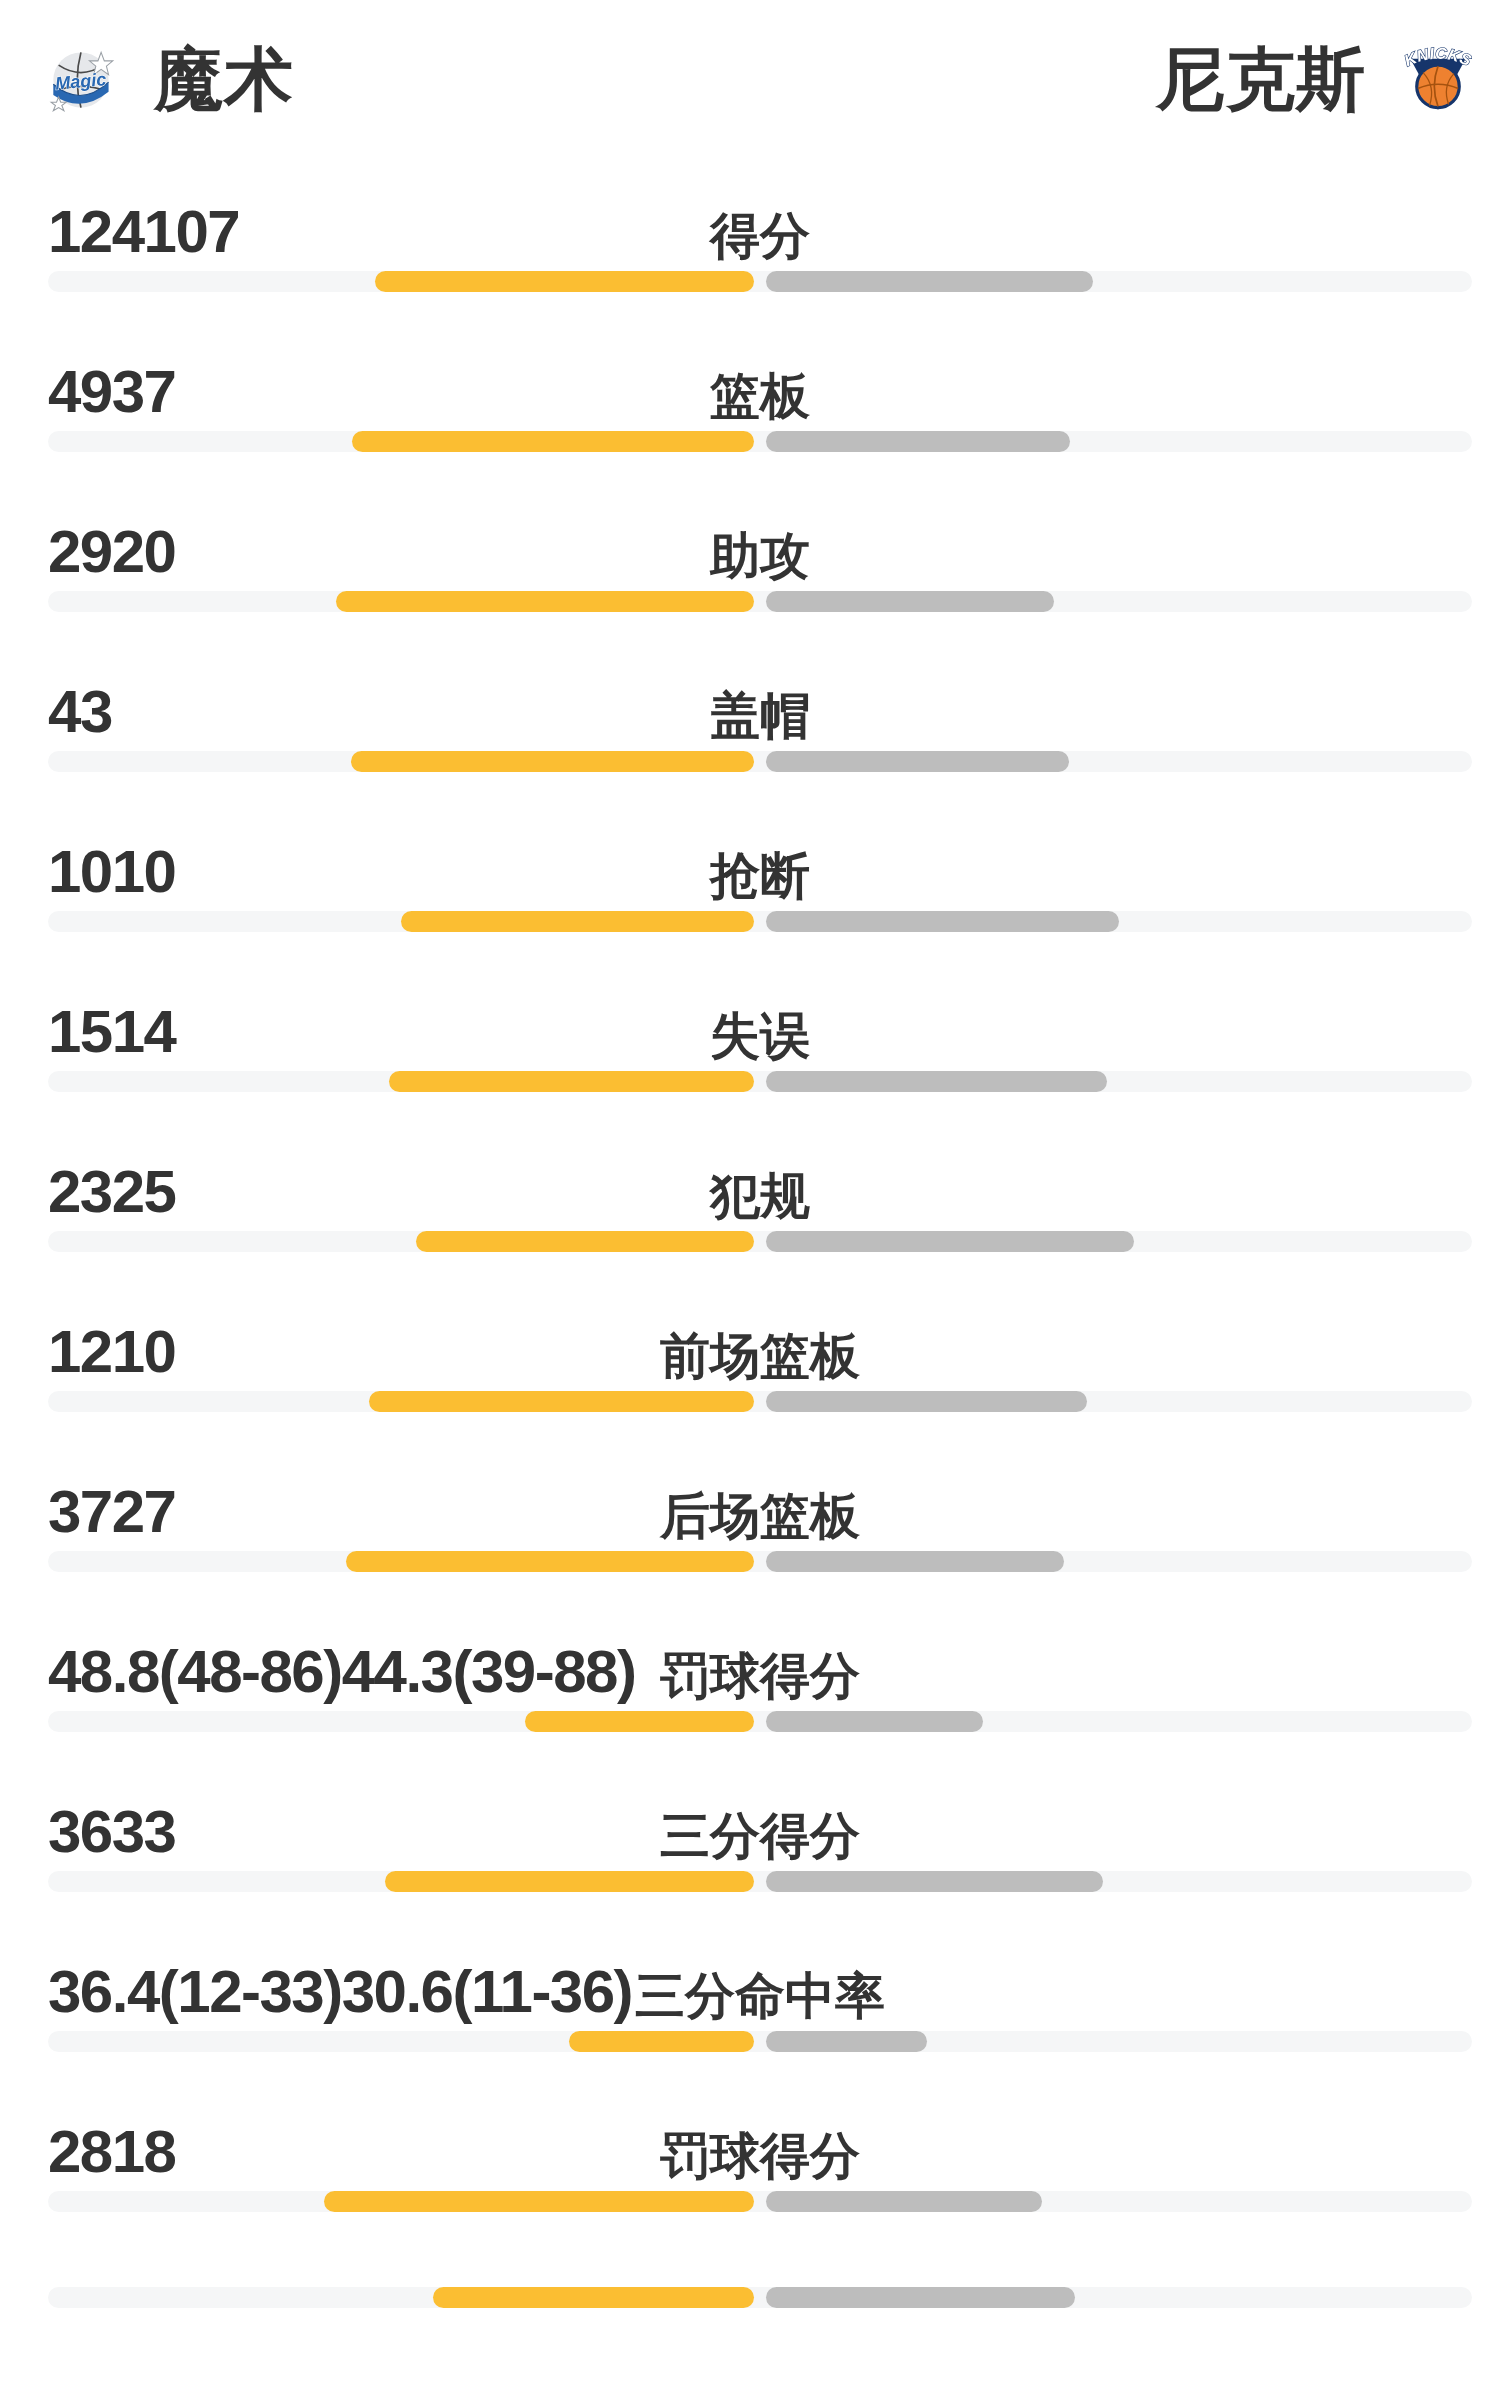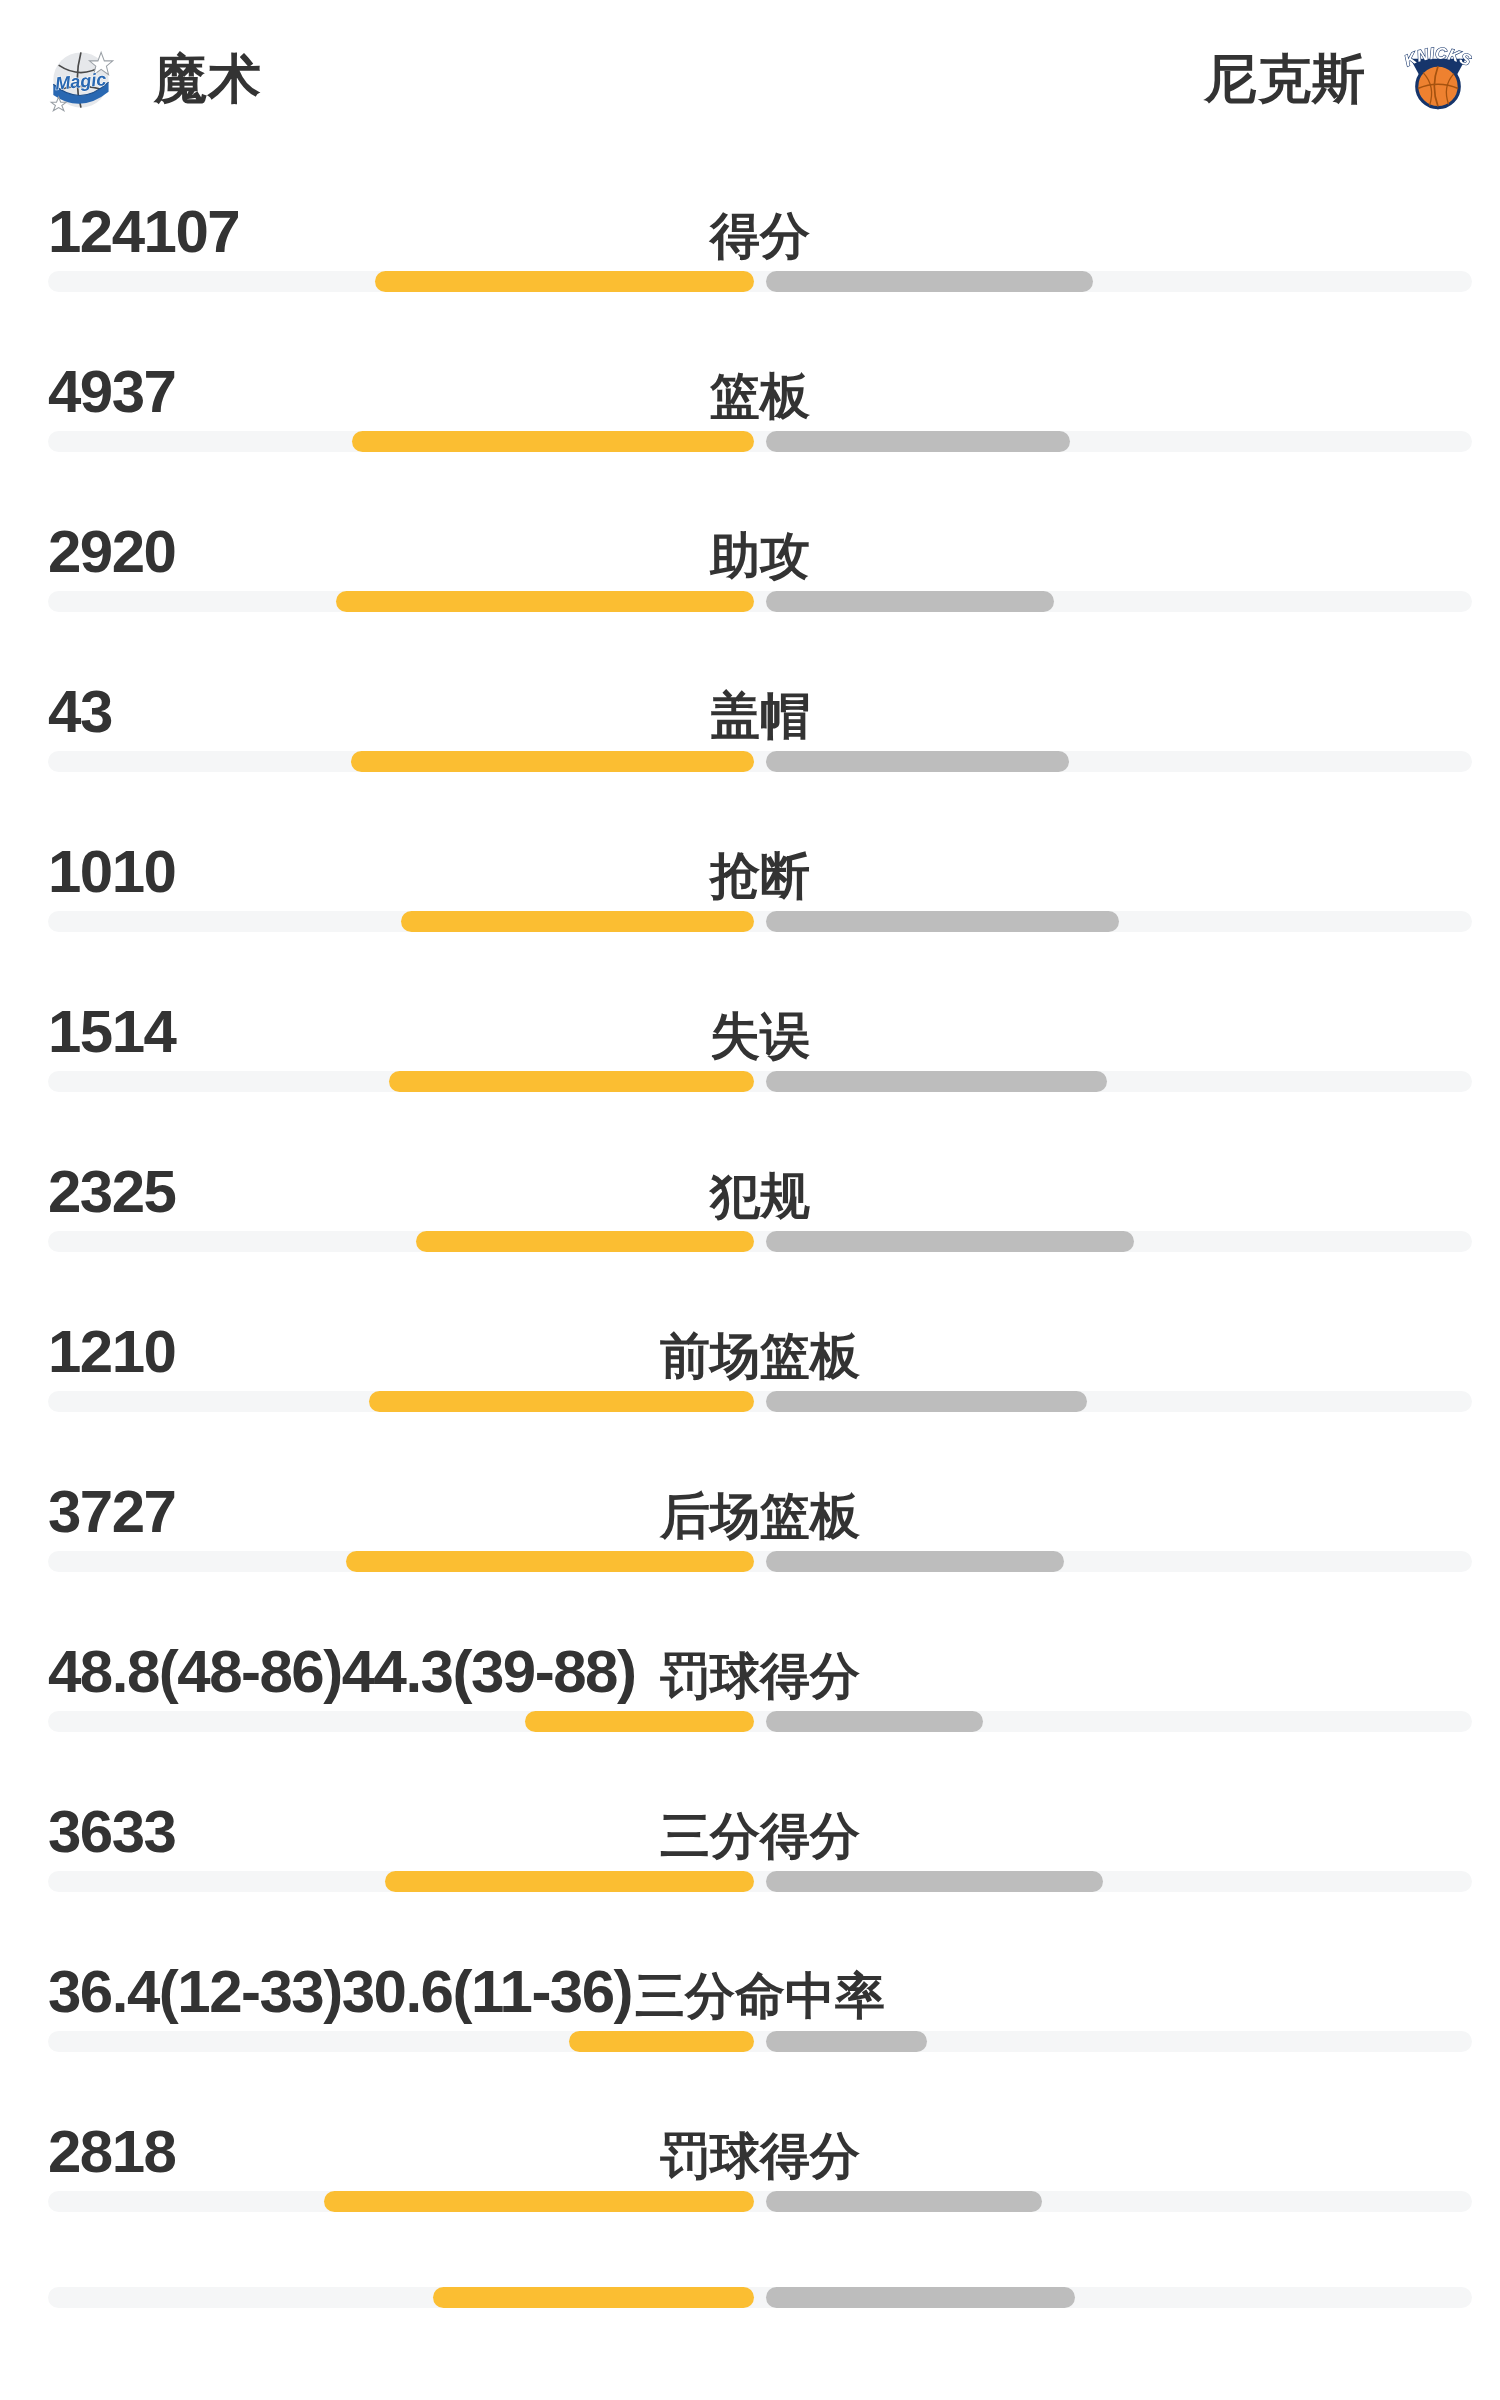--- a/index.html
+++ b/index.html
@@ -8,21 +8,21 @@
   html,body{margin:0;padding:0;background:#ffffff;}
   body{
     width:1500px;height:2400px;overflow:hidden;
     font-family:"Liberation Sans","DejaVu Sans",sans-serif;
     color:var(--text);
   }
   .page{padding:0 28px 0 48px;box-sizing:border-box;width:1500px;height:2400px;}
   
   header{height:160px;display:flex;justify-content:space-between;align-items:center;}
   .team{display:flex;align-items:center;gap:38px;}
-  .team-name{font-size:53px;font-weight:700;letter-spacing:1px;}
+  .team-name{font-size:69px;font-weight:700;letter-spacing:1px;}
   .logo{display:block;width:68px;height:74px;}
   .logo svg{width:68px;height:74px;display:block;}
   
   .row{height:160px;box-sizing:border-box;padding-top:40px;}
   .vals{position:relative;display:flex;justify-content:flex-start;height:64px;line-height:64px;white-space:nowrap;}
   .val{font-size:60px;font-weight:700;letter-spacing:-1.5px;}
   .stat-label{
     position:absolute;left:50%;top:4px;transform:translateX(-50%);
     font-size:50px;font-weight:600;line-height:64px;letter-spacing:0;
   }

